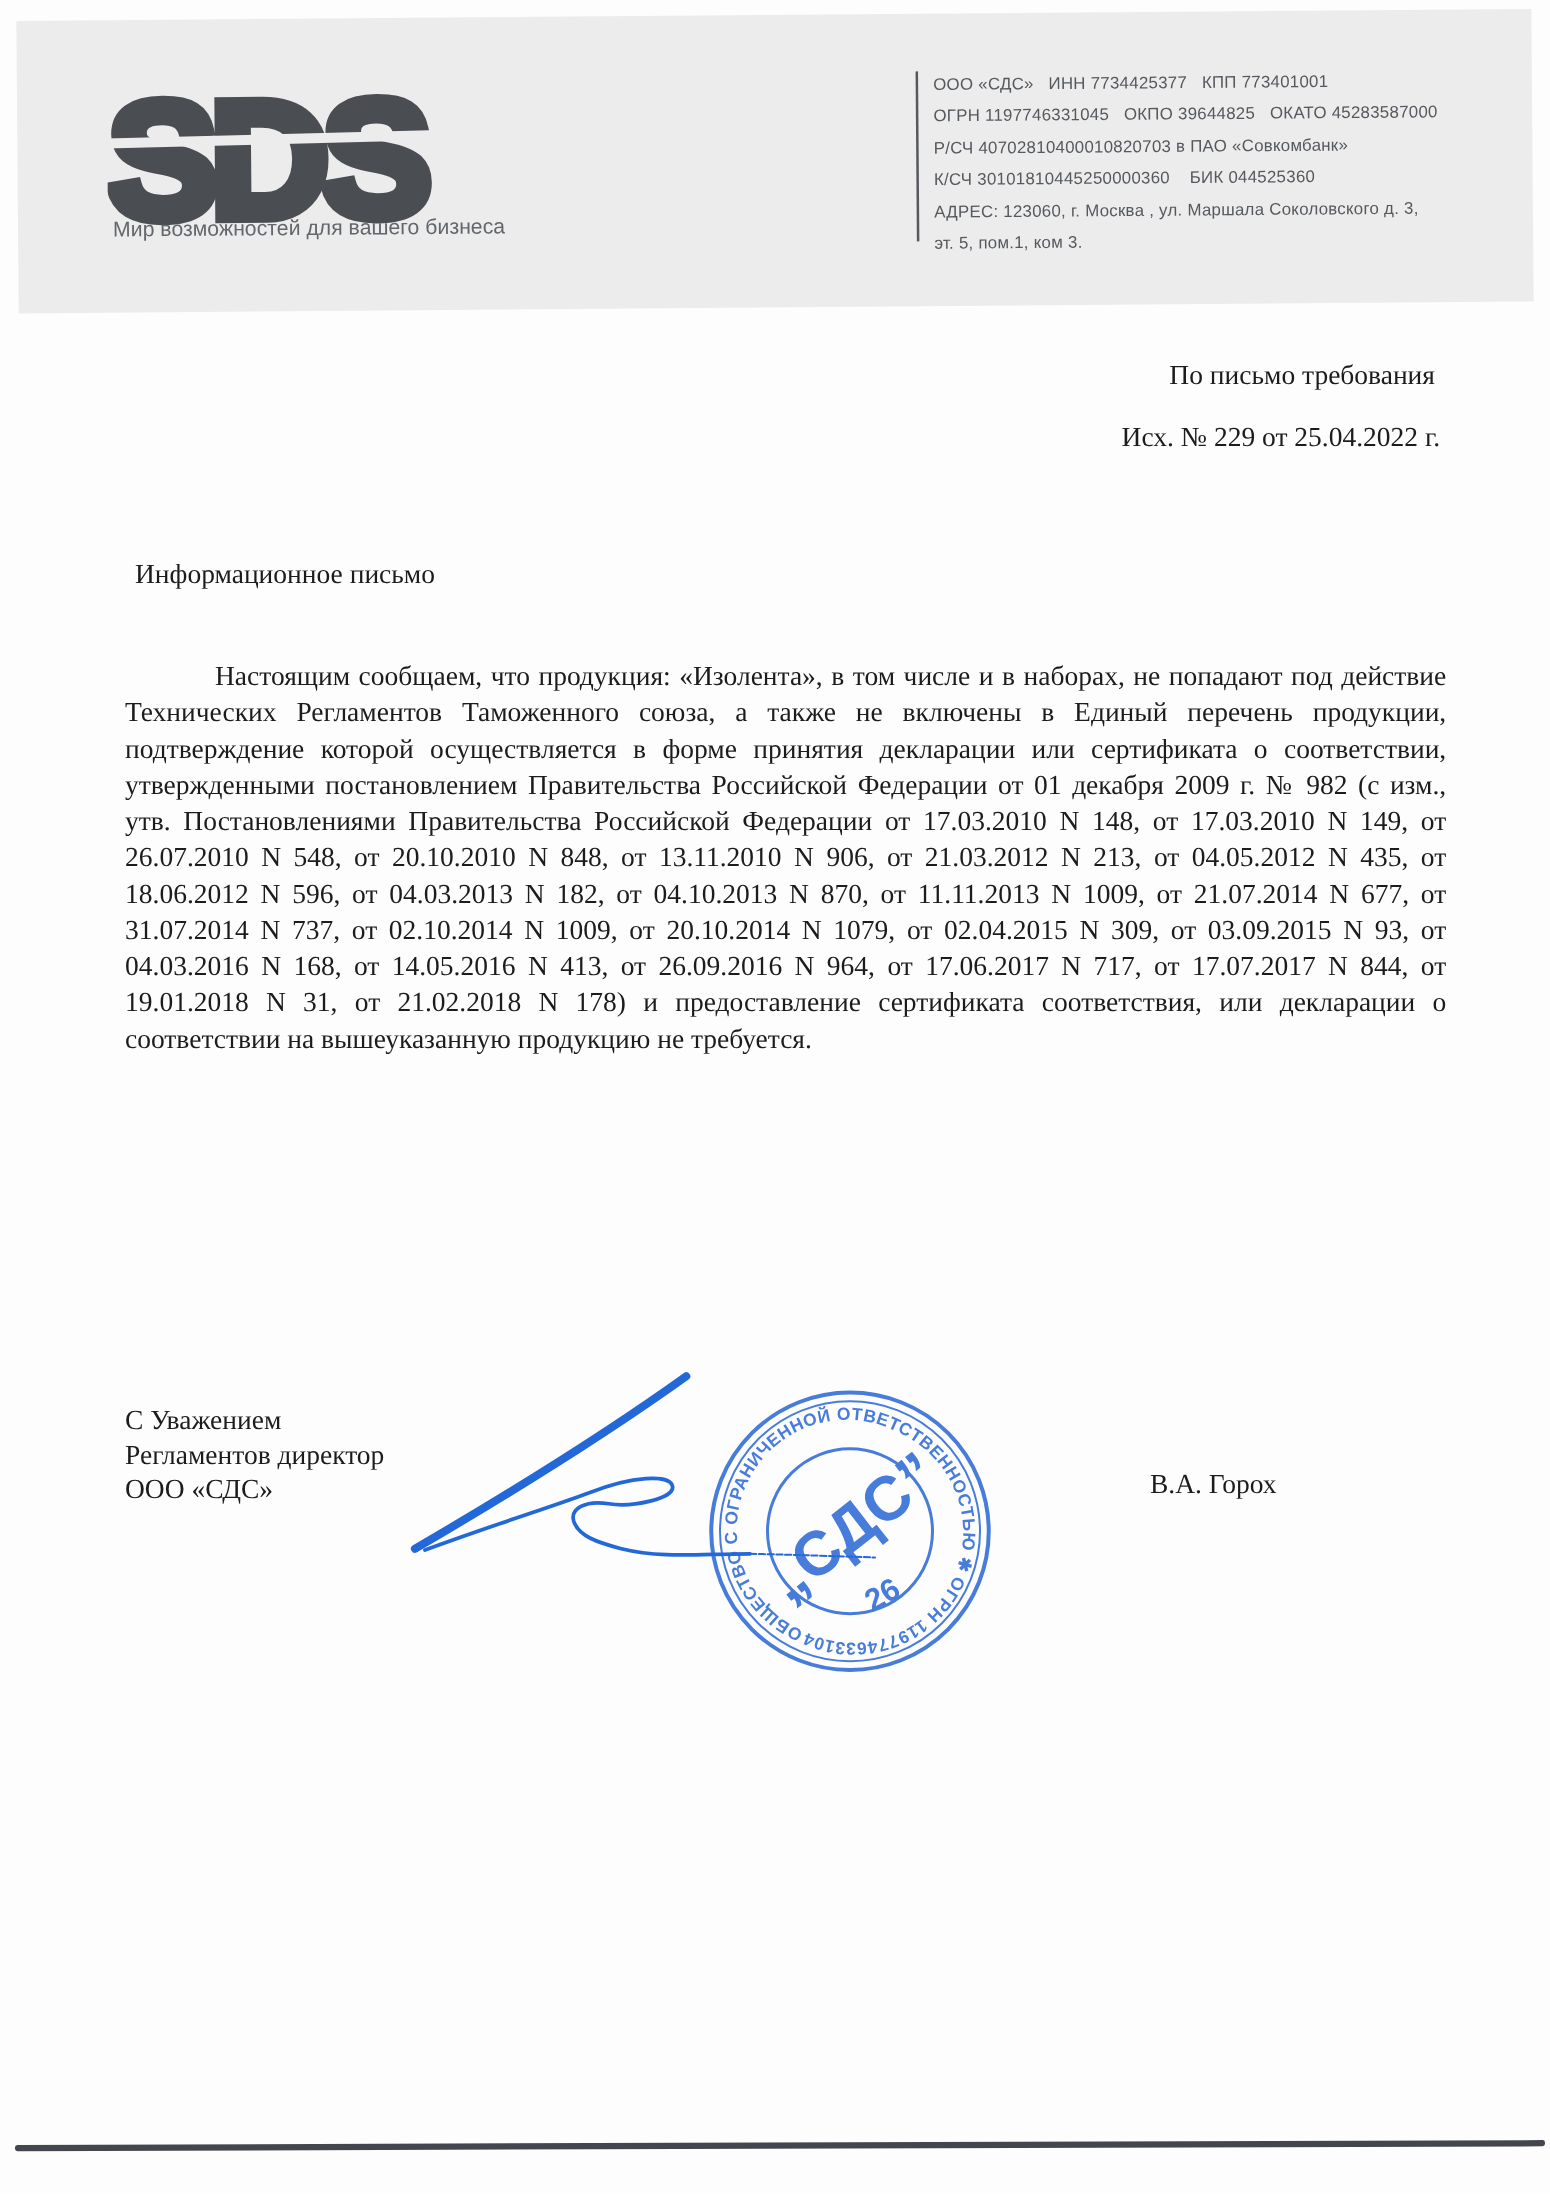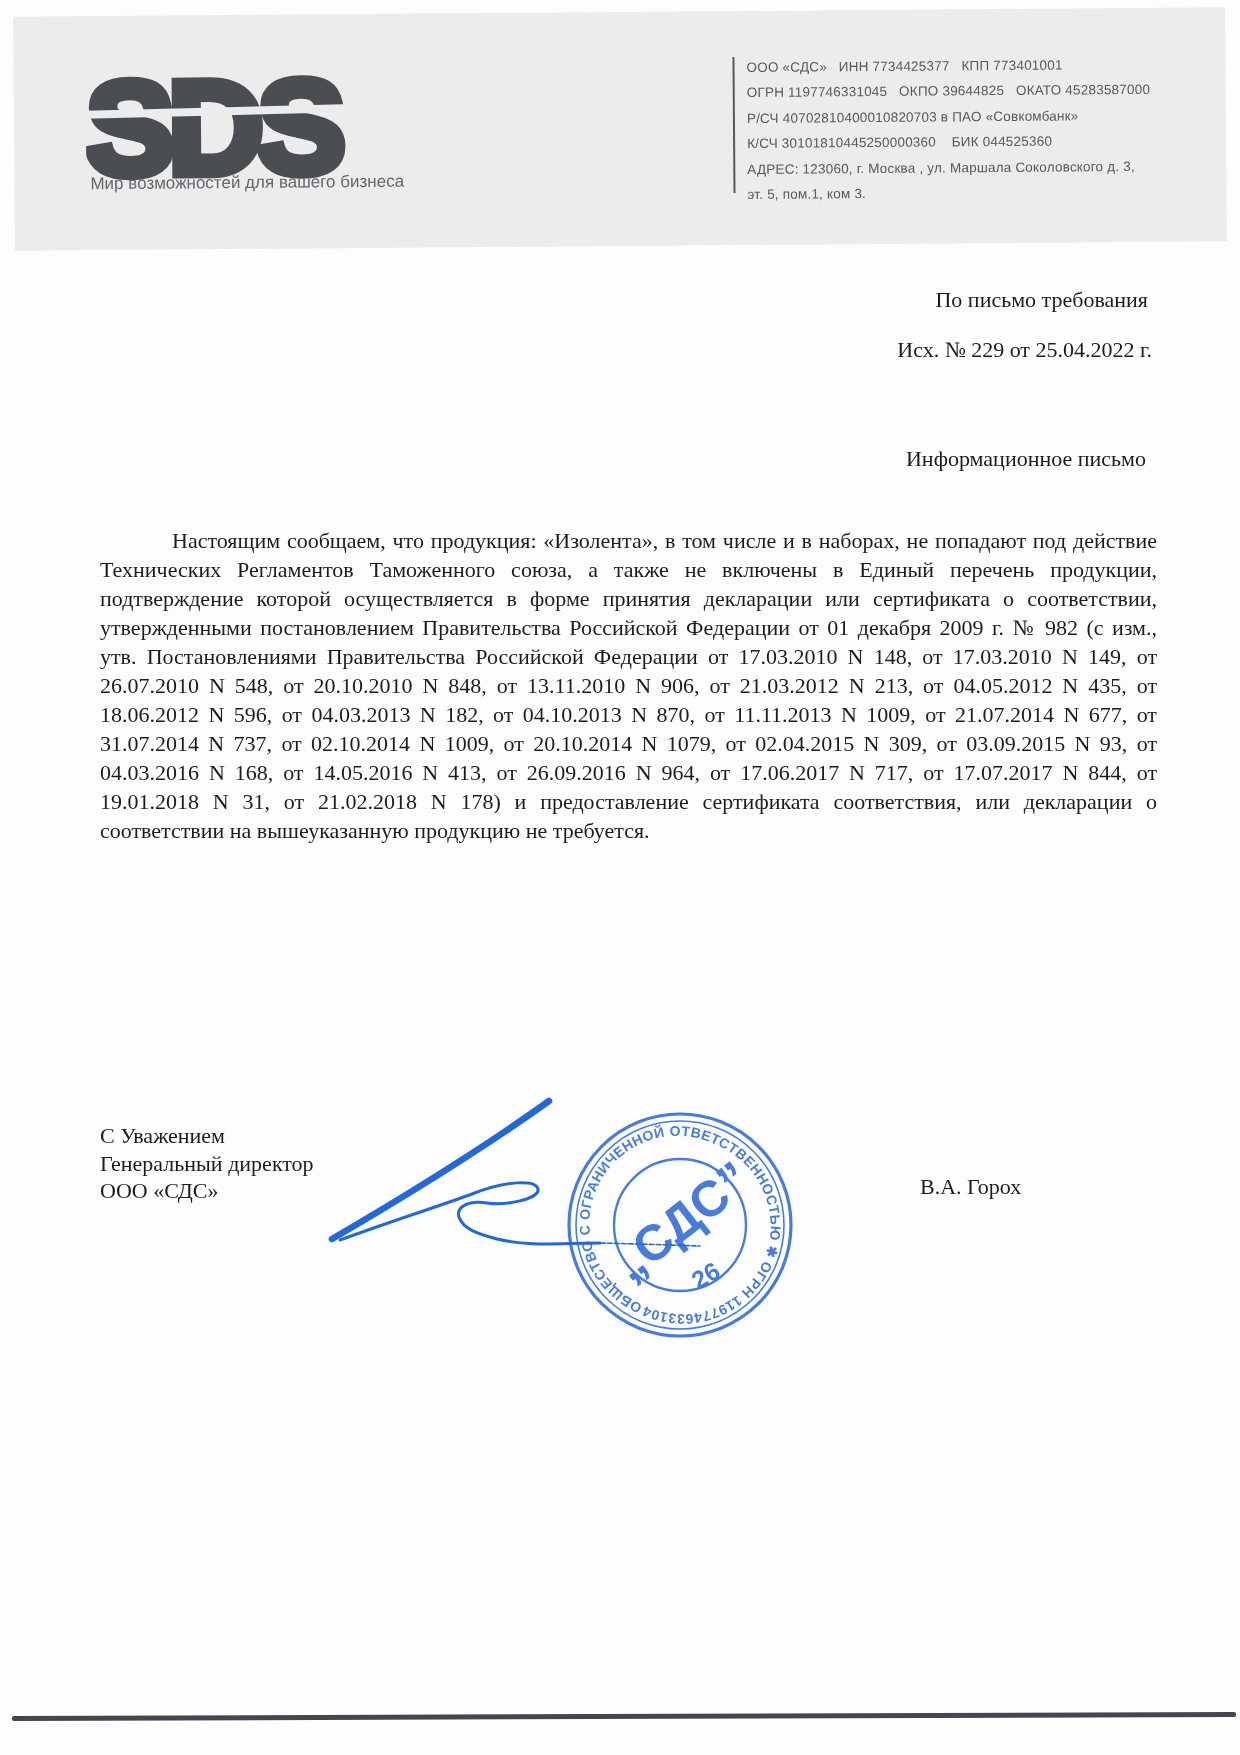--- a/index.html
+++ b/index.html
@@ -34,22 +34,22 @@
     position:absolute; left:700px; top:287px; width:448px;
     font-size:22px; text-align:right;
   }
   .out-ref {
     position:absolute; left:700px; top:337px; width:452px;
     font-size:22px; text-align:right;
   }
 
   
   .letter-title {
-    position:absolute; left:91px; top:446px; width:1055px;
-    font-size:22px; text-align:right;
+    position:absolute; left:108px; top:446px; width:1055px;
+    font-size:22px; text-align:left;
   }
   .letter-body {
     position:absolute; left:100px; top:494px; width:1057px;
     font-size:22px; line-height:29px; text-align:justify;margin-top:32px;
   }
   .letter-body p { margin:0; }
   .letter-body p.indent { text-indent:72px; }
   .letter-body p + p { margin-top:29px; }
 
   
@@ -102,21 +102,21 @@
   <div class="out-ref">Исх. № 229 от 25.04.2022 г.</div>
 
   <div class="letter-title">Информационное письмо</div>
 
   <div class="letter-body">
     <p class="indent">Настоящим сообщаем, что продукция: «Изолента», в том числе и в наборах, не попадают под действие Технических Регламентов Таможенного союза, а также не включены в Единый перечень продукции, подтверждение которой осуществляется в форме принятия декларации или сертификата о соответствии, утвержденными постановлением Правительства Российской Федерации от 01 декабря 2009 г. № 982 (с изм., утв. Постановлениями Правительства Российской Федерации от 17.03.2010 N 148, от 17.03.2010 N 149, от 26.07.2010 N 548, от 20.10.2010 N 848, от 13.11.2010 N 906, от 21.03.2012 N 213, от 04.05.2012 N 435, от 18.06.2012 N 596, от 04.03.2013 N 182, от 04.10.2013 N 870, от 11.11.2013 N 1009, от 21.07.2014 N 677, от 31.07.2014 N 737, от 02.10.2014 N 1009, от 20.10.2014 N 1079, от 02.04.2015 N 309, от 03.09.2015 N 93, от 04.03.2016 N 168, от 14.05.2016 N 413, от 26.09.2016 N 964, от 17.06.2017 N 717, от 17.07.2017 N 844, от 19.01.2018 N 31, от 21.02.2018 N 178) и предоставление сертификата соответствия, или декларации о соответствии на вышеуказанную продукцию не требуется.</p>
   </div>
 
   <div class="sign-block">
     <div>С Уважением</div>
-    <div>Генеральный директор</div>
+    <div>Регламентов директор</div>
     <div>ООО «СДС»</div>
   </div>
 
   <div class="signer-name">В.А. Горох</div>
 
   <svg class="overlay" width="1240" height="1755" viewBox="0 0 1240 1755">
 
     <g stroke="#2f6bd7" fill="none" opacity="0.88">
       <circle cx="680" cy="1225" r="111" stroke-width="3.2"></circle>
       <circle cx="680" cy="1225" r="104" stroke-width="1.6"></circle>

